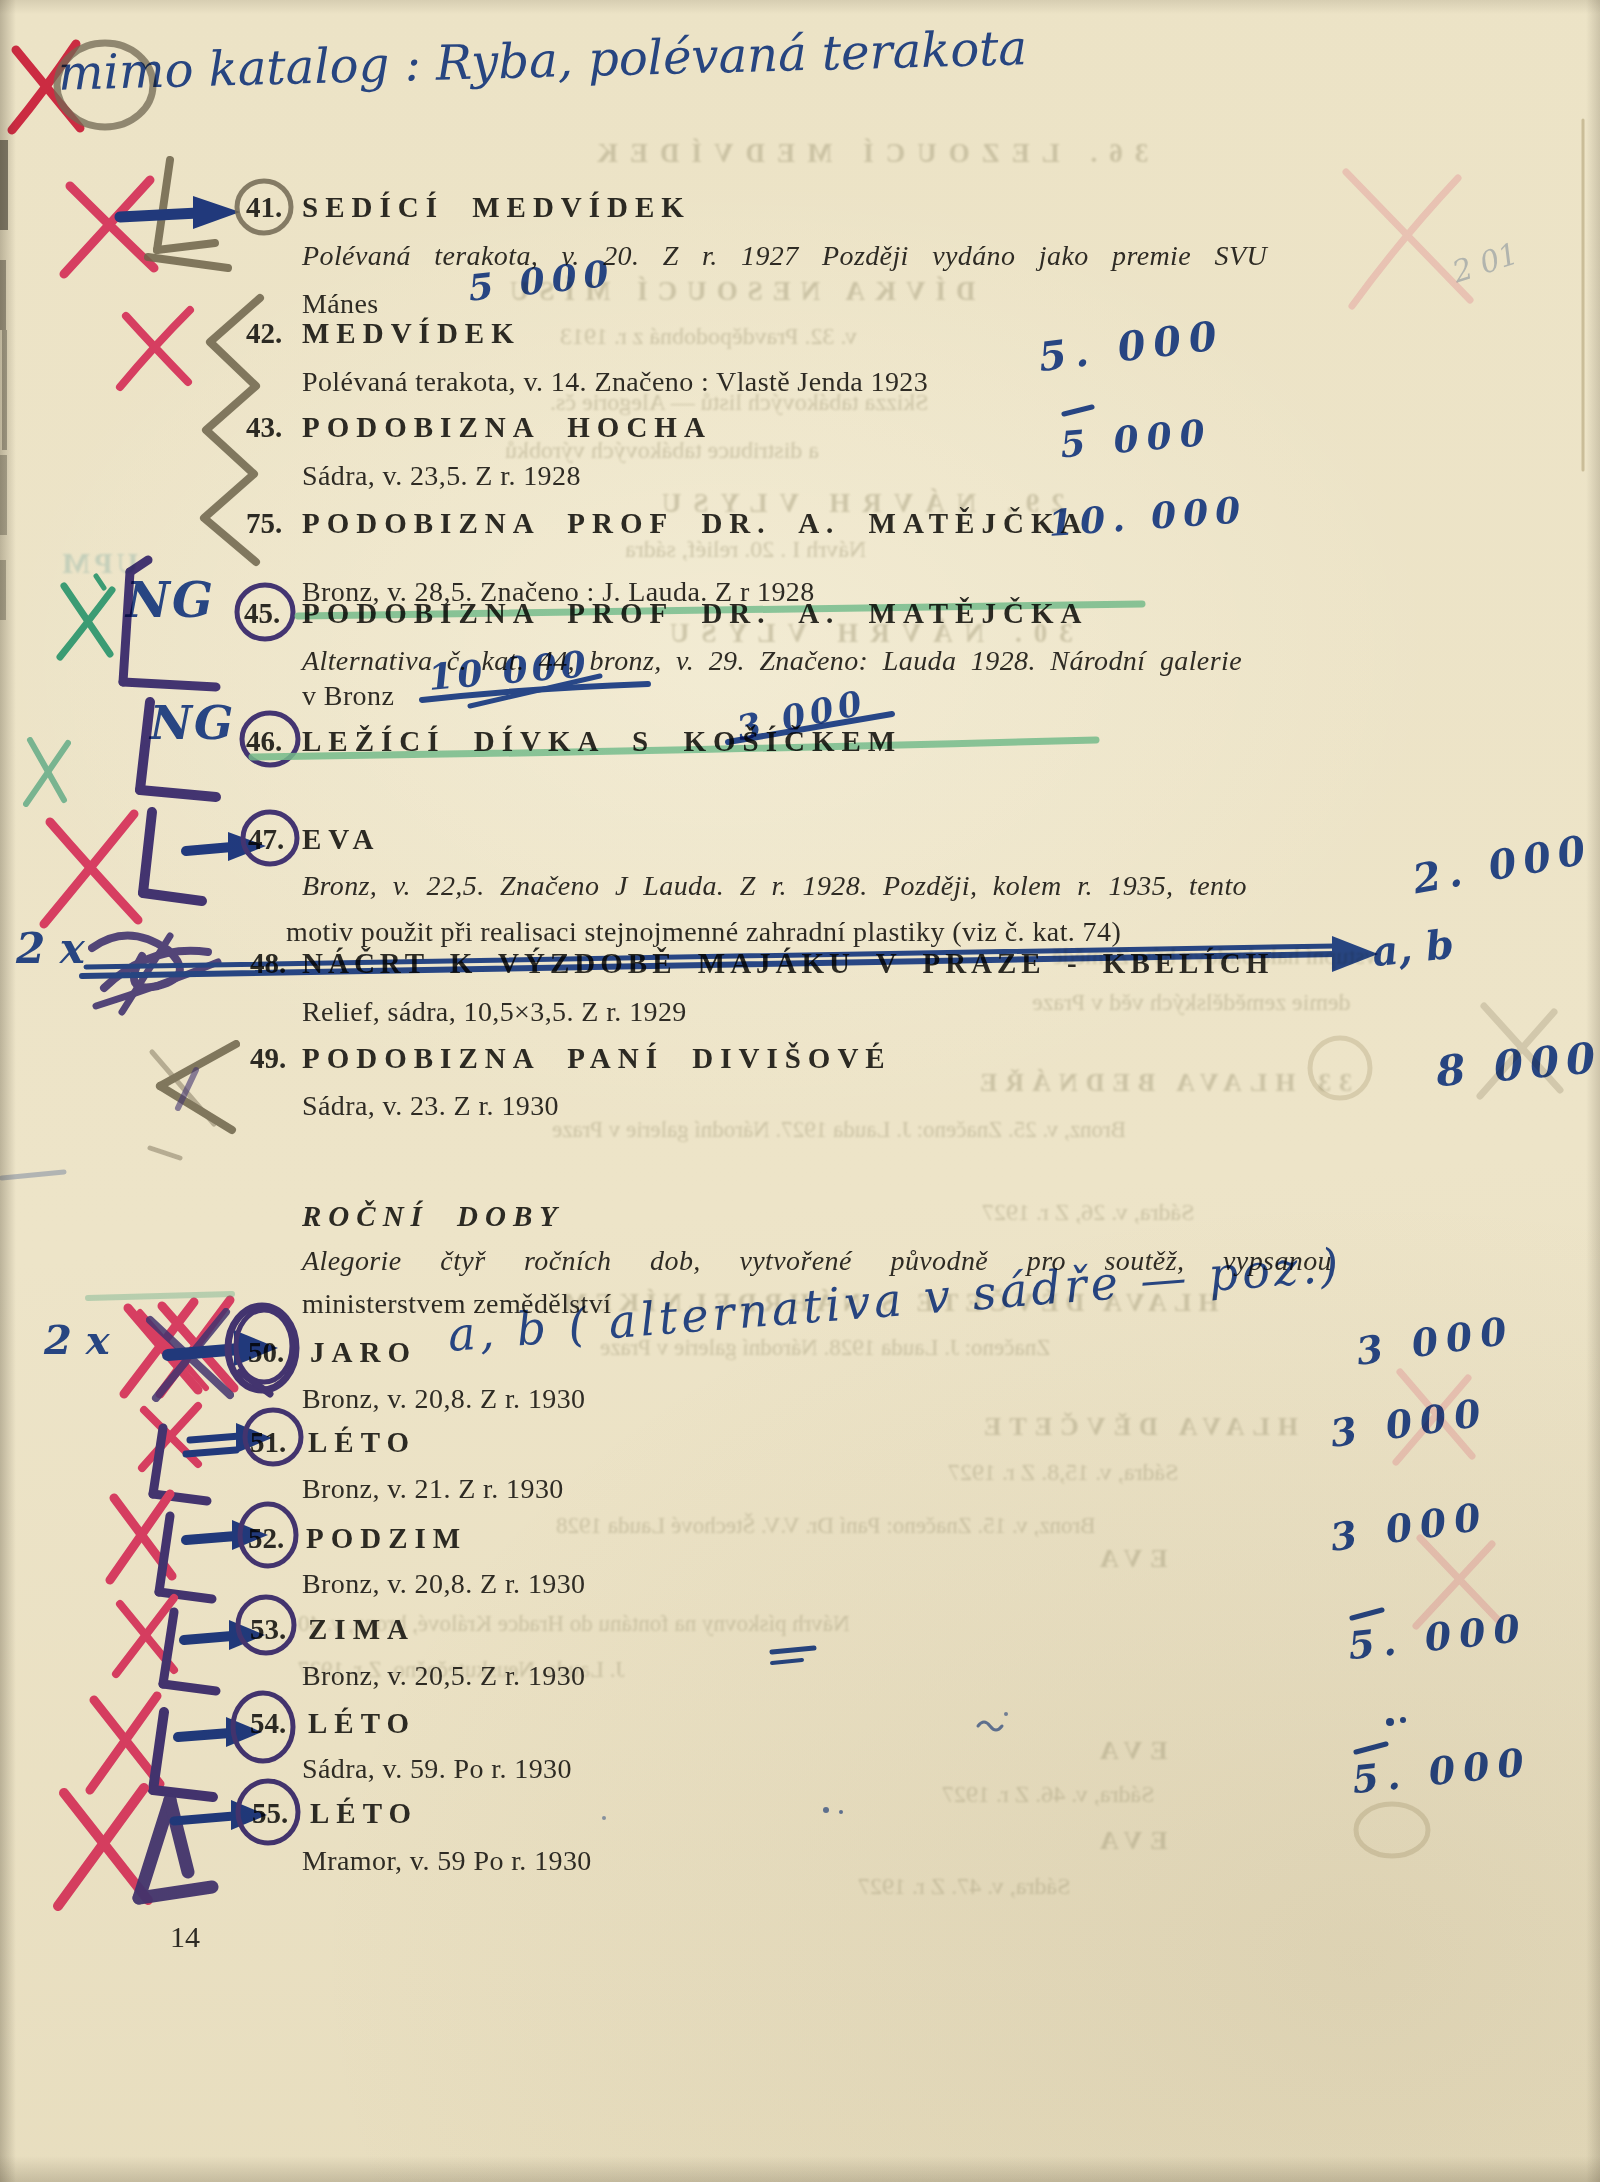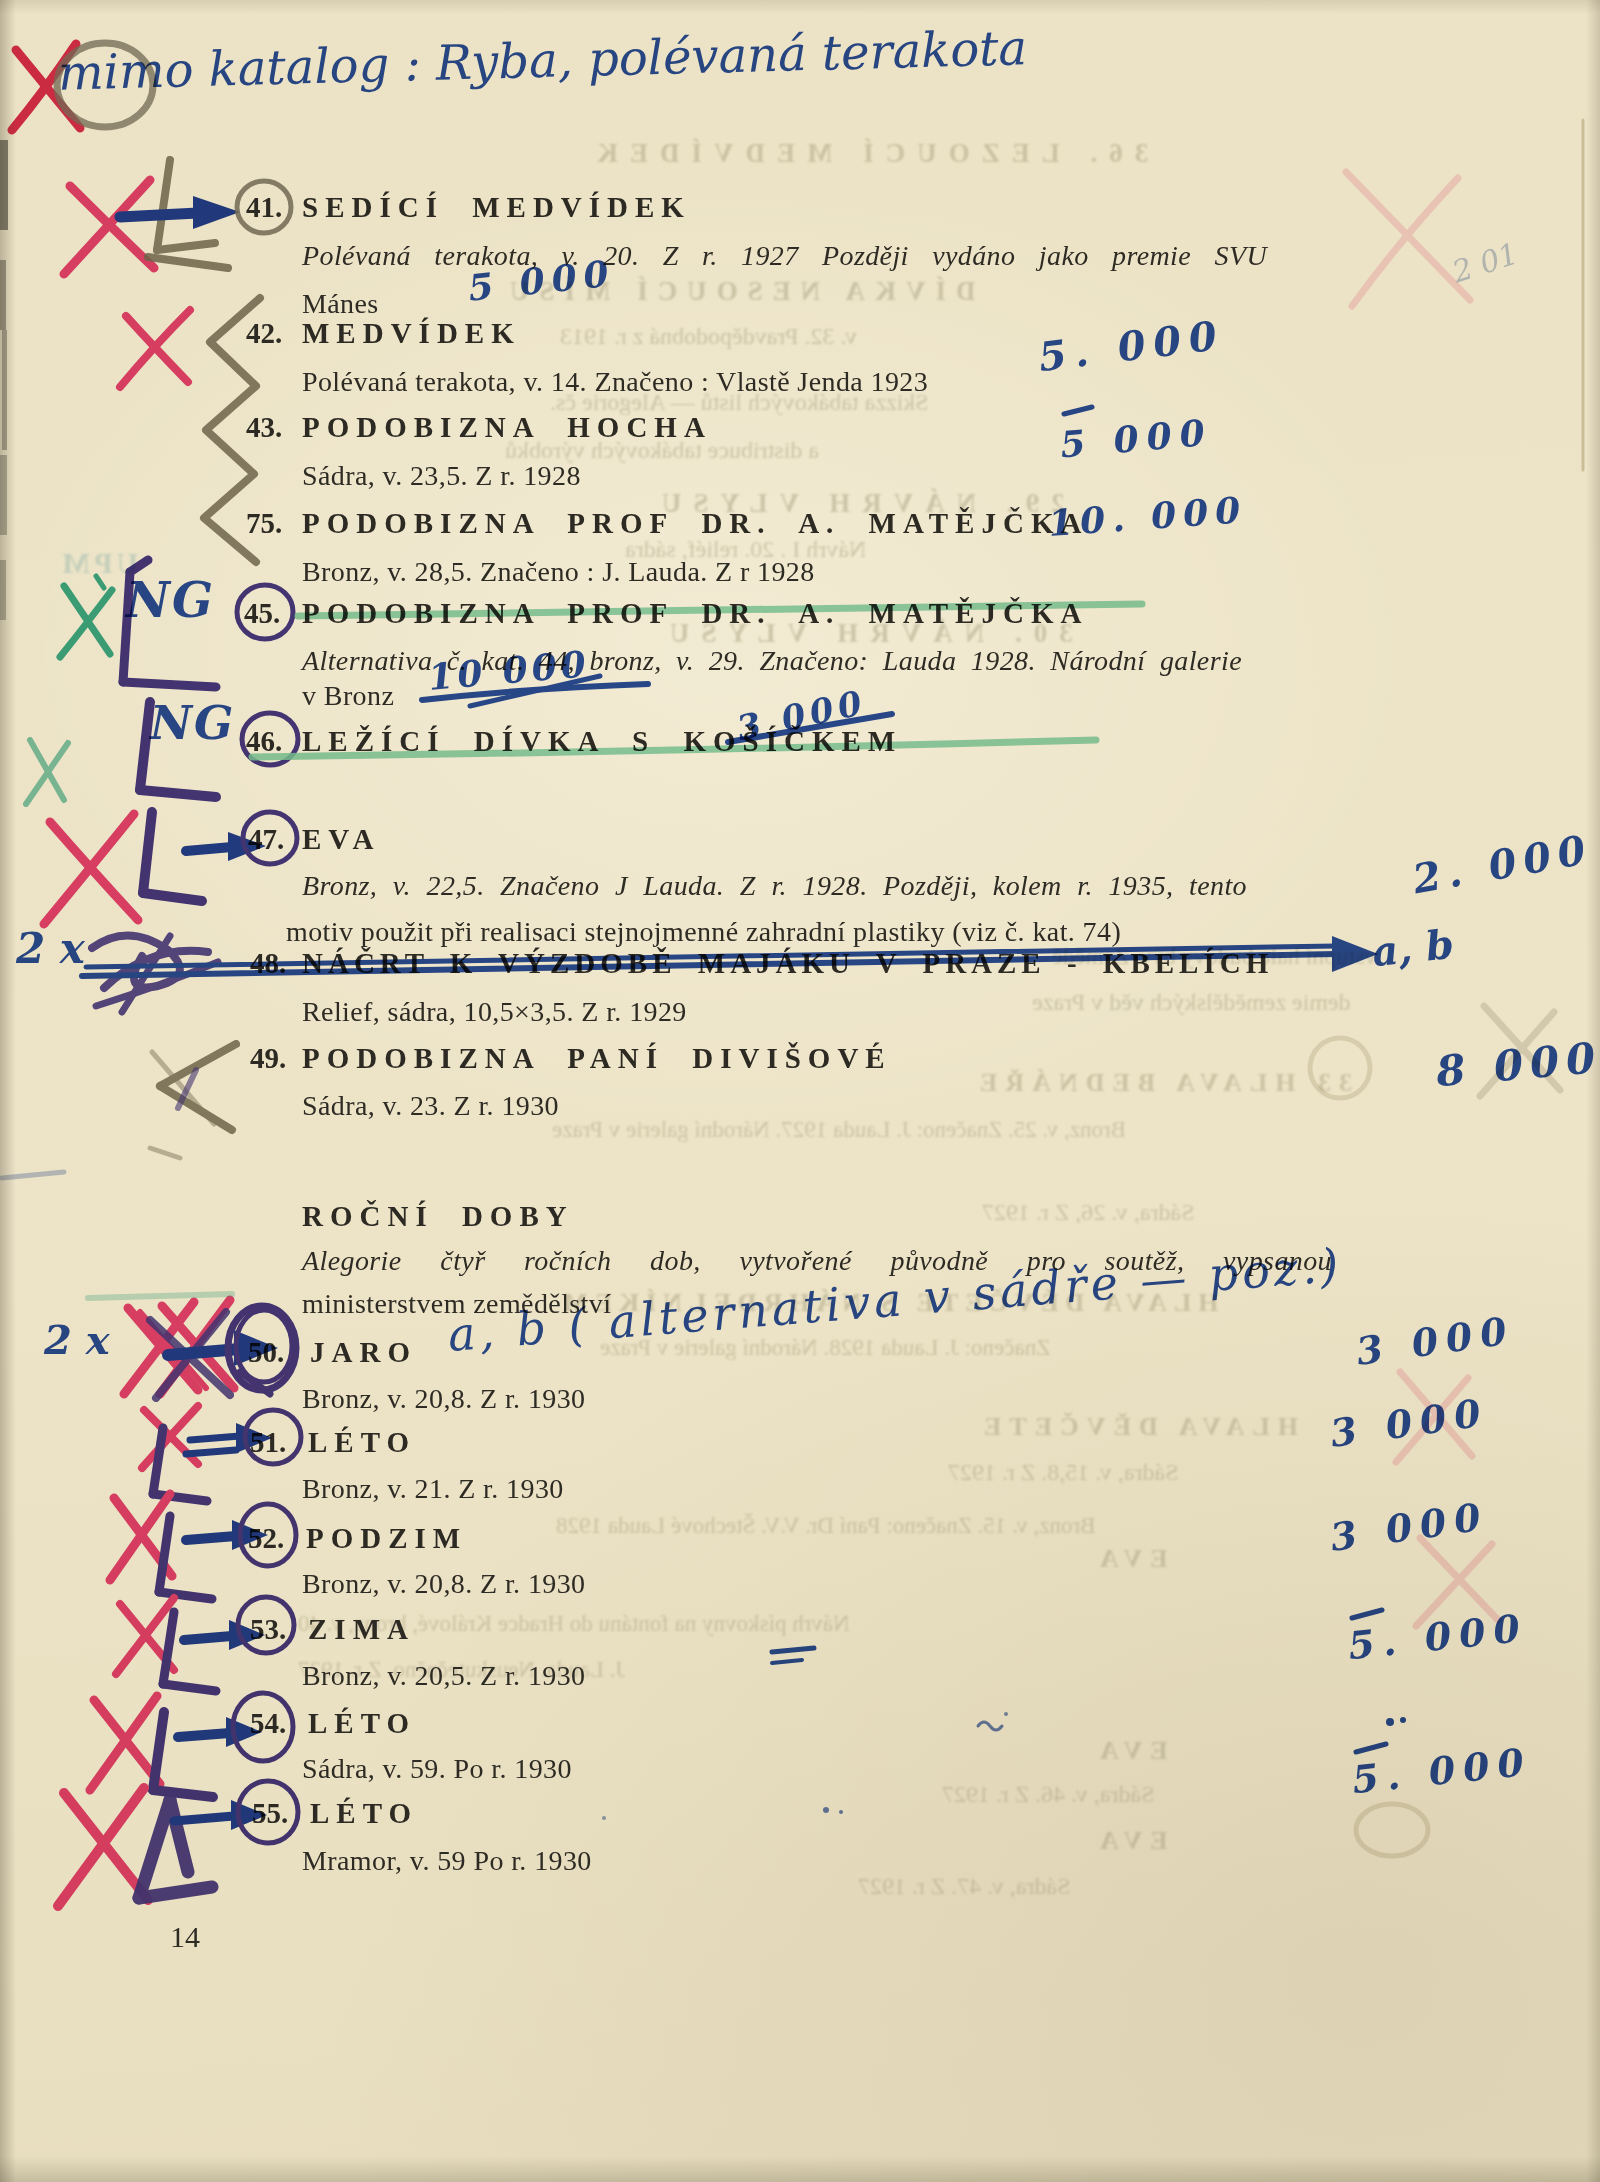--- a/index.html
+++ b/index.html
@@ -9,21 +9,21 @@
     background:
       radial-gradient(1200px 800px at 45% 30%, rgba(255,252,238,.30), rgba(0,0,0,0) 60%),
       radial-gradient(1500px 1100px at 85% 90%, rgba(120,100,60,.10), rgba(0,0,0,0) 70%),
       linear-gradient(176deg,#ece3c6 0%,#ede4c8 55%,#e7ddbe 100%);
   }
   .abs{position:absolute;}
   .num,.title{font-weight:700;font-size:29px;color:#2c2a23;white-space:nowrap;line-height:1.1;}
   .title{letter-spacing:7px;word-spacing:14px;}
   .body-line{font-size:28px;color:#2e2b24;white-space:nowrap;letter-spacing:.4px;line-height:1.15;}
   .just{white-space:normal;text-align:justify;text-align-last:justify;font-style:italic;}
-  .sec-title{font-weight:700;font-size:29px;letter-spacing:7px;word-spacing:14px;color:#2c2a23;white-space:nowrap;}
+  .sec-title{font-weight:700;font-size:29px;letter-spacing:7px;word-spacing:14px;color:#2c2a23;white-space:nowrap;font-style:italic;}
   .hw{font-family:"DejaVu Serif","Liberation Serif",serif;font-style:italic;color:#2a4da5;
       white-space:nowrap;mix-blend-mode:multiply;line-height:1;}
   .hw-bold{font-weight:700;}
   .ghost{position:absolute;transform:scaleX(-1);color:#a79f7e;opacity:.48;filter:blur(1.1px);
          font-family:"Liberation Serif",serif;white-space:nowrap;line-height:1;}
   .ghost-caps{font-weight:700;}
   .ghost-stamp{color:#85aea4;opacity:.38;}
   .pencil{color:#8b9fc5;opacity:.55;}
   svg.marks{position:absolute;left:0;top:0;mix-blend-mode:multiply;pointer-events:none;}
   .edge-left{position:absolute;left:0;top:0;width:16px;height:100%;
@@ -76,21 +76,21 @@
   <div class="abs num" style="left:246px;top:318px">42.</div>
   <div class="abs title" style="left:302px;top:318px">MEDVÍDEK</div>
   <div class="abs body-line" style="left:302px;top:366px">Polévaná terakota, v. 14. Značeno : Vlastě Jenda 1923</div>
 
   <div class="abs num" style="left:246px;top:412px">43.</div>
   <div class="abs title" style="left:302px;top:412px">PODOBIZNA HOCHA</div>
   <div class="abs body-line" style="left:302px;top:460px">Sádra, v. 23,5. Z r. 1928</div>
 
   <div class="abs num" style="left:246px;top:508px">75.</div>
   <div class="abs title" style="left:302px;top:508px">PODOBIZNA PROF DR. A. MATĚJČKA</div>
-  <div class="abs body-line" style="left:302px;top:556px">Bronz, v. 28,5. Značeno : J. Lauda. Z r  1928</div>
+  <div class="abs body-line" style="left:302px;top:576px">Bronz, v. 28,5. Značeno : J. Lauda. Z r  1928</div>
 
   <div class="abs num" style="left:244px;top:598px">45.</div>
   <div class="abs title" style="left:302px;top:598px">PODOBIZNA PROF DR. A. MATĚJČKA</div>
   <div class="abs body-line just" style="left:302px;top:645px;width:940px">Alternativa č. kat. 44, bronz, v. 29. Značeno: Lauda 1928. Národní galerie</div>
   <div class="abs body-line" style="left:302px;top:680px">v Bronz</div>
 
   <div class="abs num" style="left:246px;top:726px">46.</div>
   <div class="abs title" style="left:302px;top:726px">LEŽÍCÍ DÍVKA S KOŠÍČKEM</div>
 
   <div class="abs num" style="left:248px;top:824px">47.</div>

